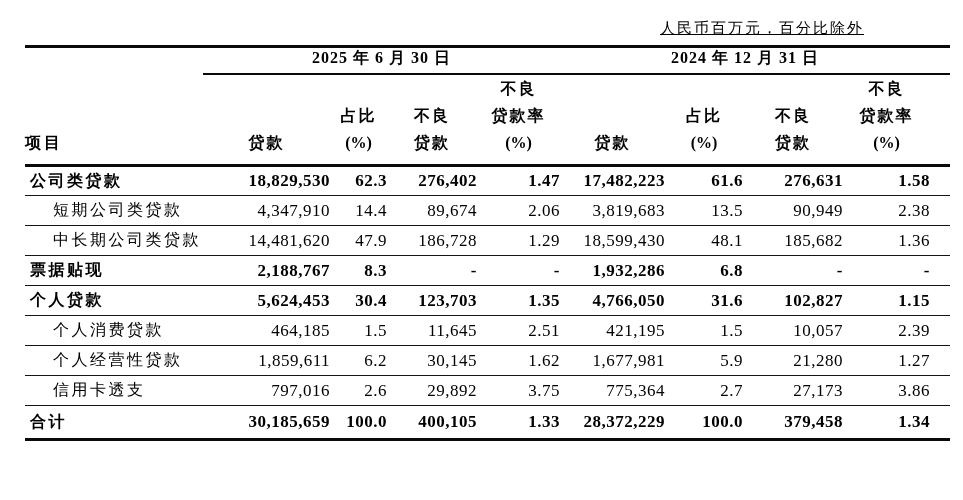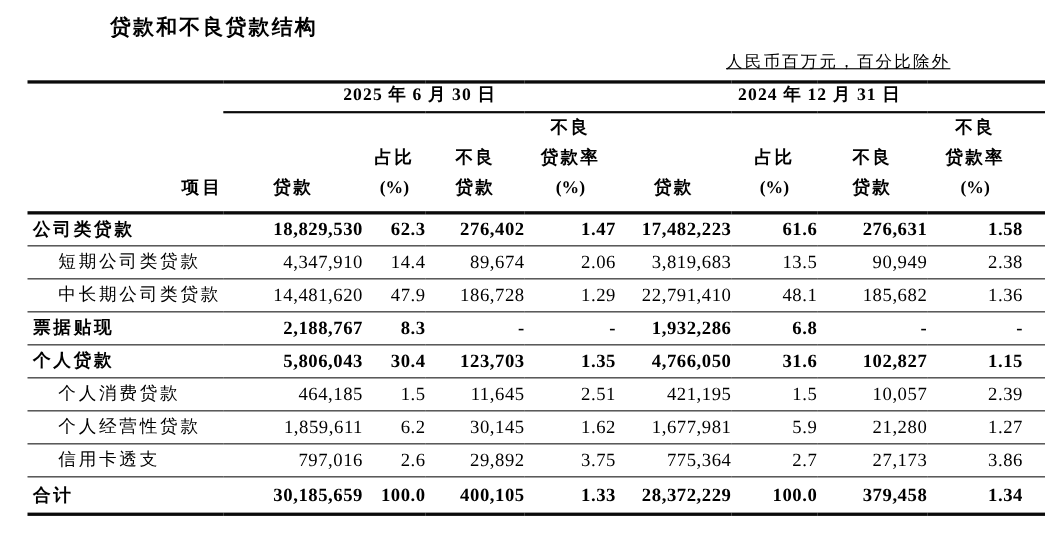--- a/index.html
+++ b/index.html
@@ -43,36 +43,35 @@
     border-bottom: 2px solid #0a0a0a;
     text-align: center; font-weight: bold; font-size: 16px; letter-spacing: 1px;
     white-space: nowrap;
   }
   tr.date-row th.pad-r, td.pad-r, th.pad-r { padding-right: 20px; }
 
   tr.col-head-row th { vertical-align: bottom; padding-bottom: 8px; border-bottom: 3px solid #0a0a0a; }
   tr.col-head-row th.num-h { }
   .hl { line-height: 27px; font-weight: bold; font-size: 16px; letter-spacing: 2px; white-space: nowrap; }
   .hl.pct { letter-spacing: 0; }
-  th.item-head { text-align: right; vertical-align: middle; padding-bottom: 26px; }
+  th.item-head { text-align: left; vertical-align: middle; padding-bottom: 26px; }
   th.item-head .hl { letter-spacing: 3px; }
 
   tbody td { height: 30px; vertical-align: middle; border-bottom: 1.5px solid #141414; }
   tbody tr:last-child td { border-bottom: none; height: 34px; }
   tbody td.label { text-align: left; padding-left: 5px; font-size: 16px; letter-spacing: 2.5px; white-space: nowrap; margin-left: 45px; }
   tbody td.label.indent { padding-left: 28px; }
   tbody td.num { text-align: right; font-size: 17px; letter-spacing: 0.5px; white-space: nowrap; }
   tbody tr.bold-row td { font-weight: bold; }
 </style>
 </head>
 <body>
 
 <div class="page">
 
-  <h1 class="title">贷款和不良贷款结构</h1>
 
   <div class="unit-note">人民币百万元，百分比除外</div>
 
   <table class="loans">
     <colgroup>
       <col class="c0">
         <col class="c1">
         <col class="c2">
         <col class="c3">
         <col class="c4">
@@ -147,39 +146,39 @@
           <td class="num">13.5</td>
           <td class="num">90,949</td>
           <td class="num pad-r">2.38</td>
         </tr>
         <tr>
           <td class="label indent">中长期公司类贷款</td>
           <td class="num">14,481,620</td>
           <td class="num">47.9</td>
           <td class="num">186,728</td>
           <td class="num">1.29</td>
-          <td class="num">22,791,410</td>
+          <td class="num">18,599,430</td>
           <td class="num">48.1</td>
           <td class="num">185,682</td>
           <td class="num pad-r">1.36</td>
         </tr>
         <tr class="bold-row">
           <td class="label">票据贴现</td>
           <td class="num">2,188,767</td>
           <td class="num">8.3</td>
           <td class="num">-</td>
           <td class="num">-</td>
           <td class="num">1,932,286</td>
           <td class="num">6.8</td>
           <td class="num">-</td>
           <td class="num pad-r">-</td>
         </tr>
         <tr class="bold-row">
           <td class="label">个人贷款</td>
-          <td class="num">5,806,043</td>
+          <td class="num">5,624,453</td>
           <td class="num">30.4</td>
           <td class="num">123,703</td>
           <td class="num">1.35</td>
           <td class="num">4,766,050</td>
           <td class="num">31.6</td>
           <td class="num">102,827</td>
           <td class="num pad-r">1.15</td>
         </tr>
         <tr>
           <td class="label indent">个人消费贷款</td>

